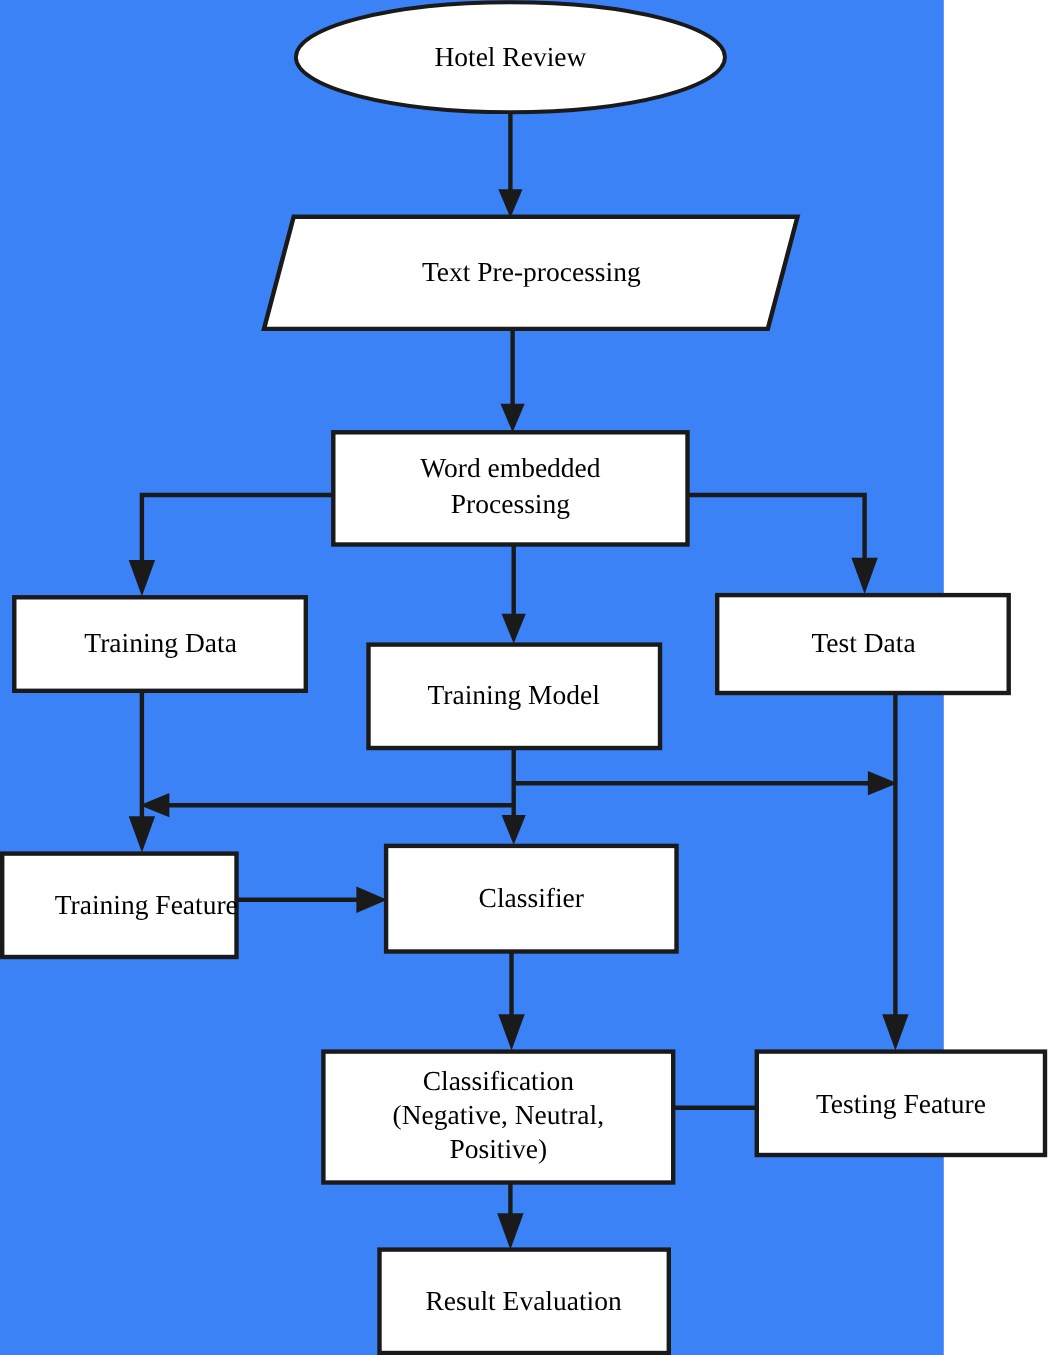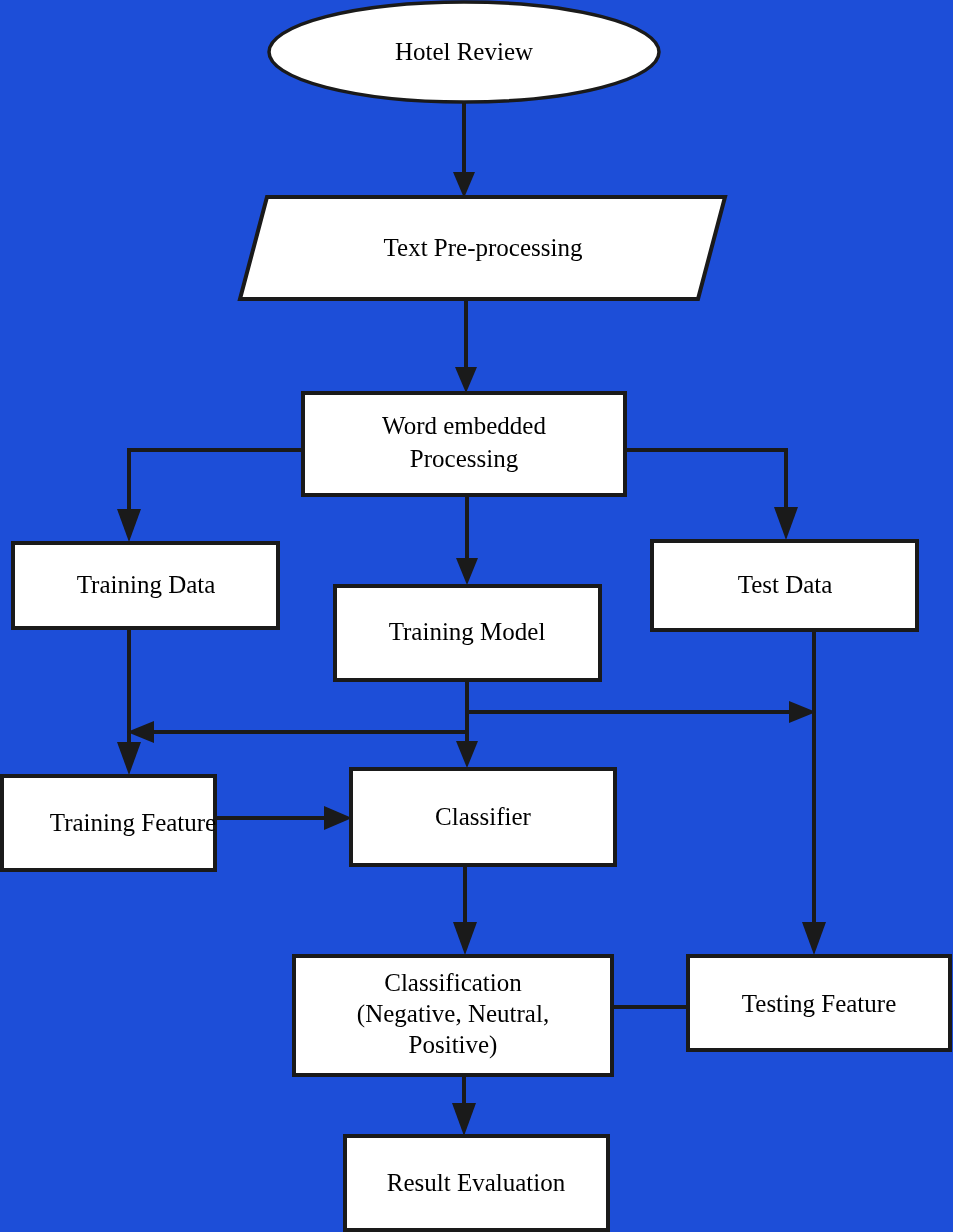--- a/index.html
+++ b/index.html
@@ -8,23 +8,23 @@
     background: #ffffff;
   }
   body {
     width: 953px;
     height: 1232px;
     font-family: "Liberation Serif", "DejaVu Serif", serif;
     overflow: hidden;
   }
   #flowchart-root {
     position: relative;
-    width: 953px;
+    width: 858px;
     height: 1232px;
-    background: #1d4ed8;
+    background: #3b82f6;
   }
   svg#flow-svg {
     display: block;
     width: 953px;
     height: 1232px;
   }
   .node-shape {
     fill: #ffffff;
     stroke: #1a1a1a;
     stroke-width: 4;

